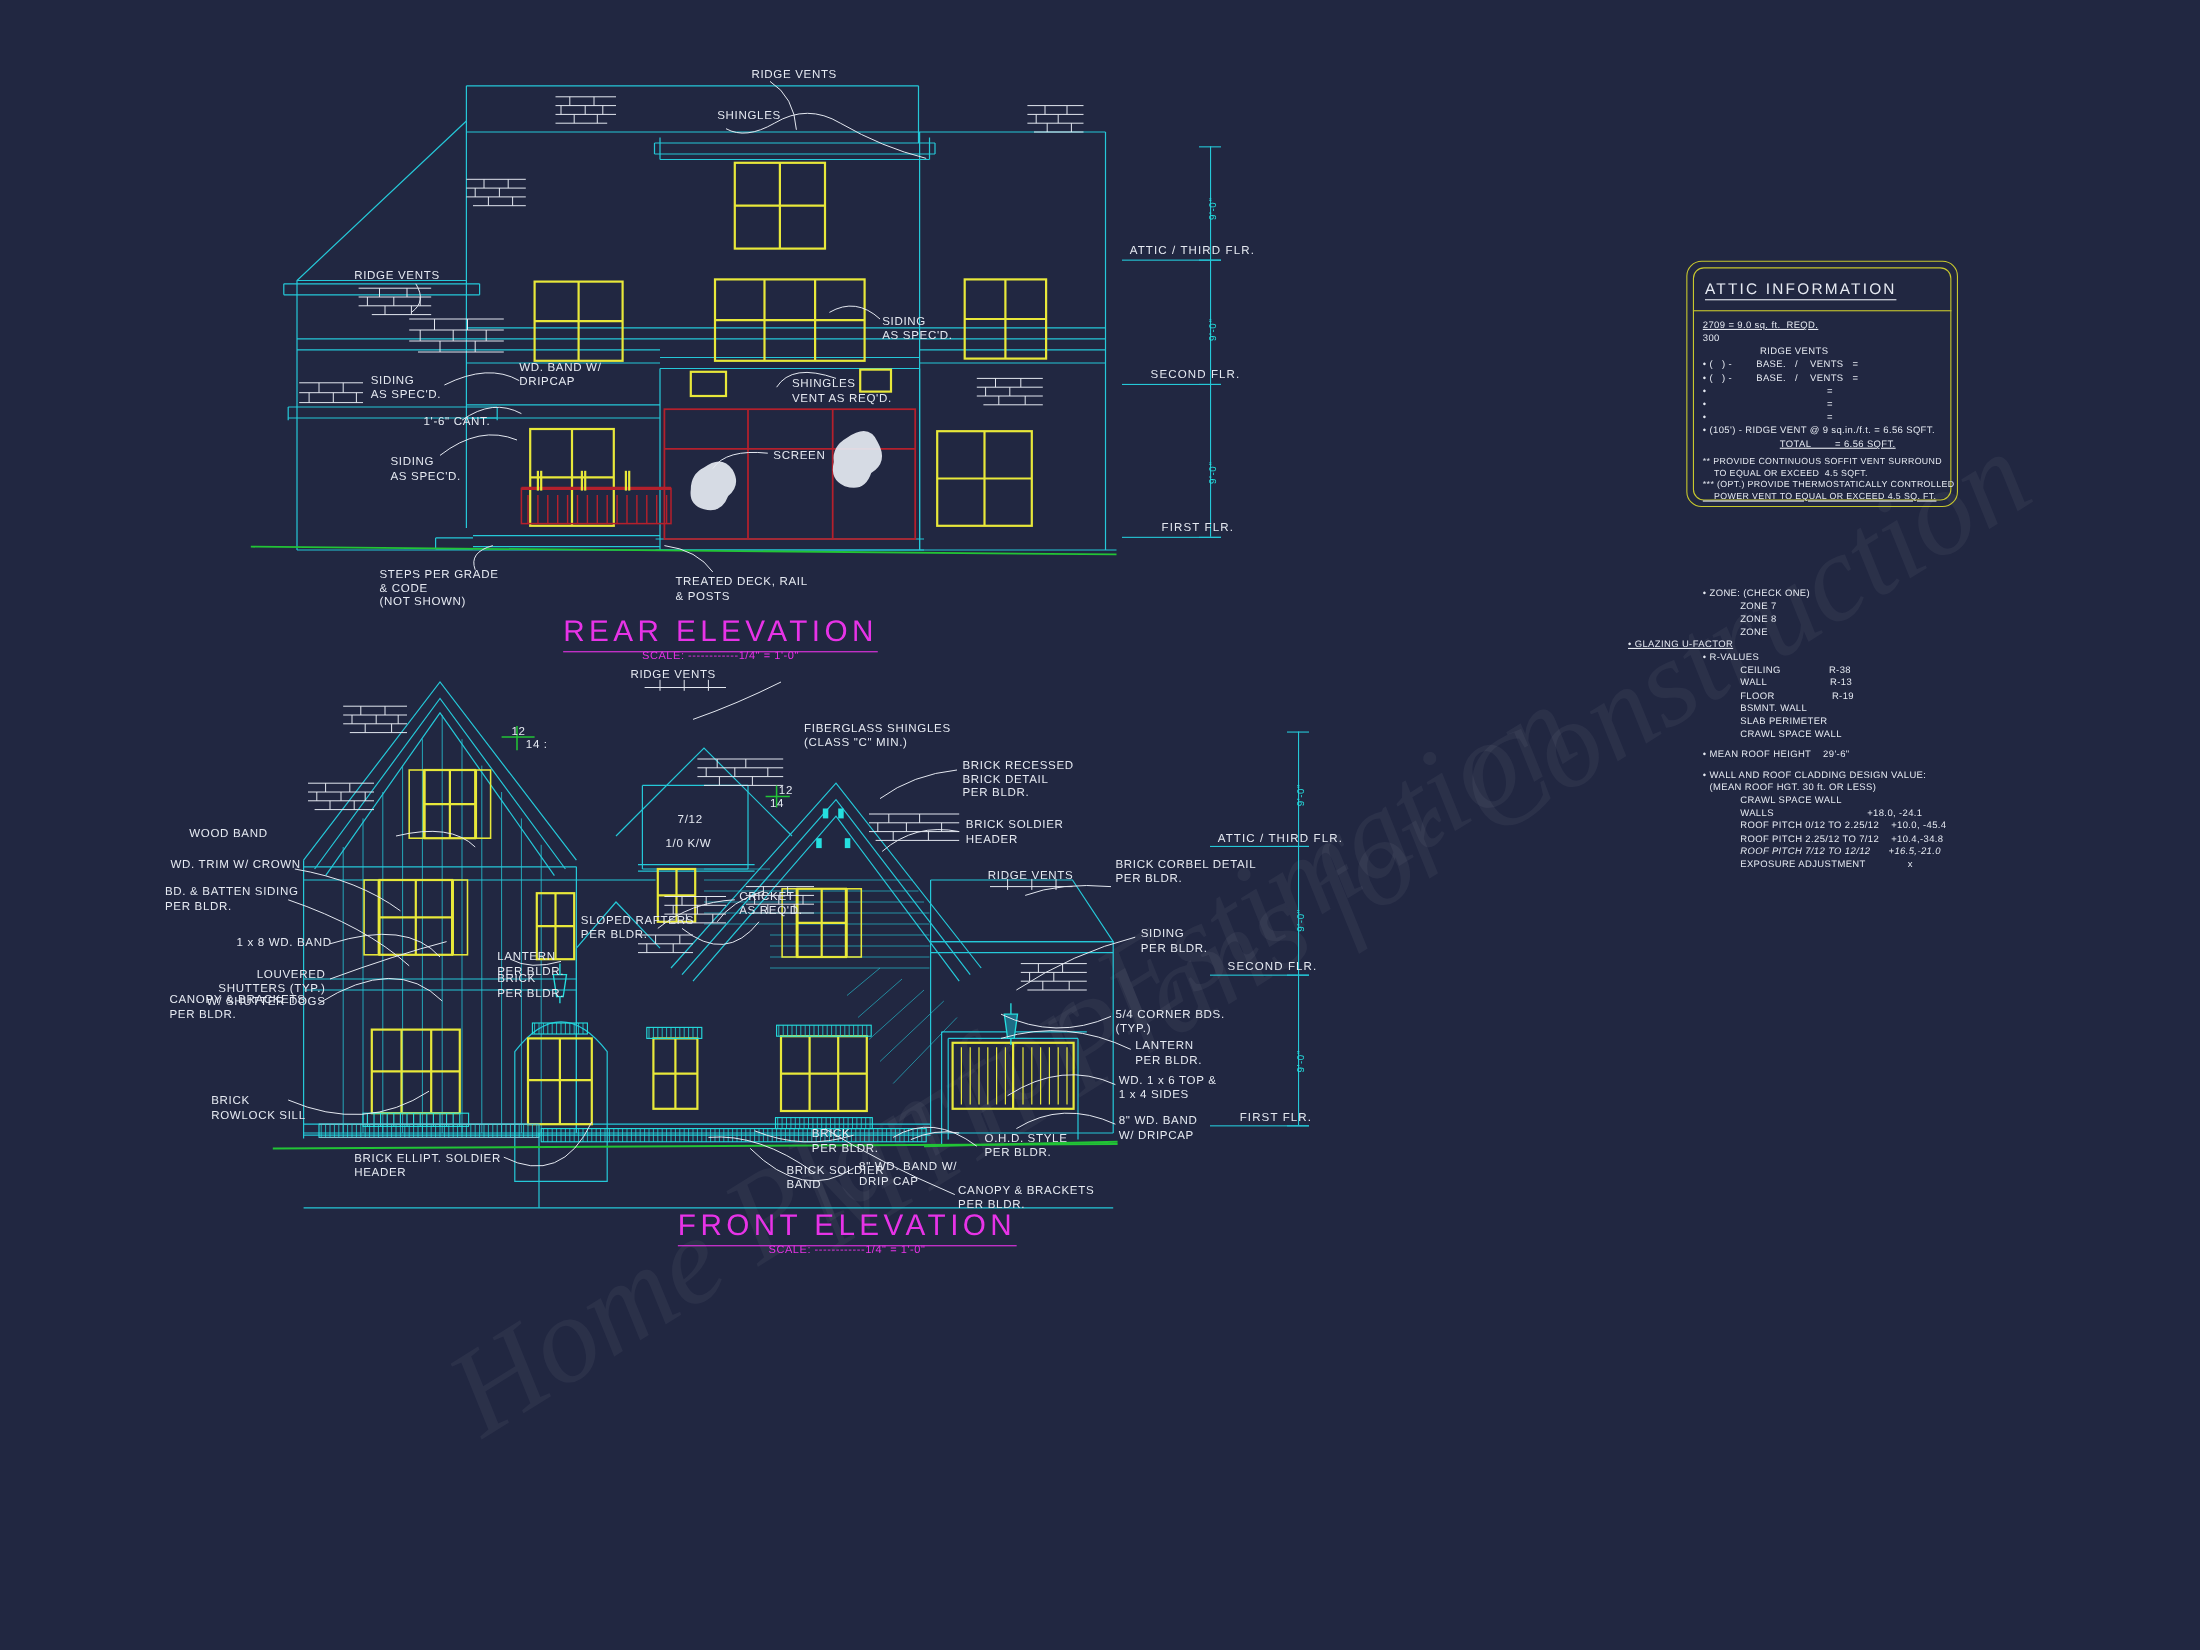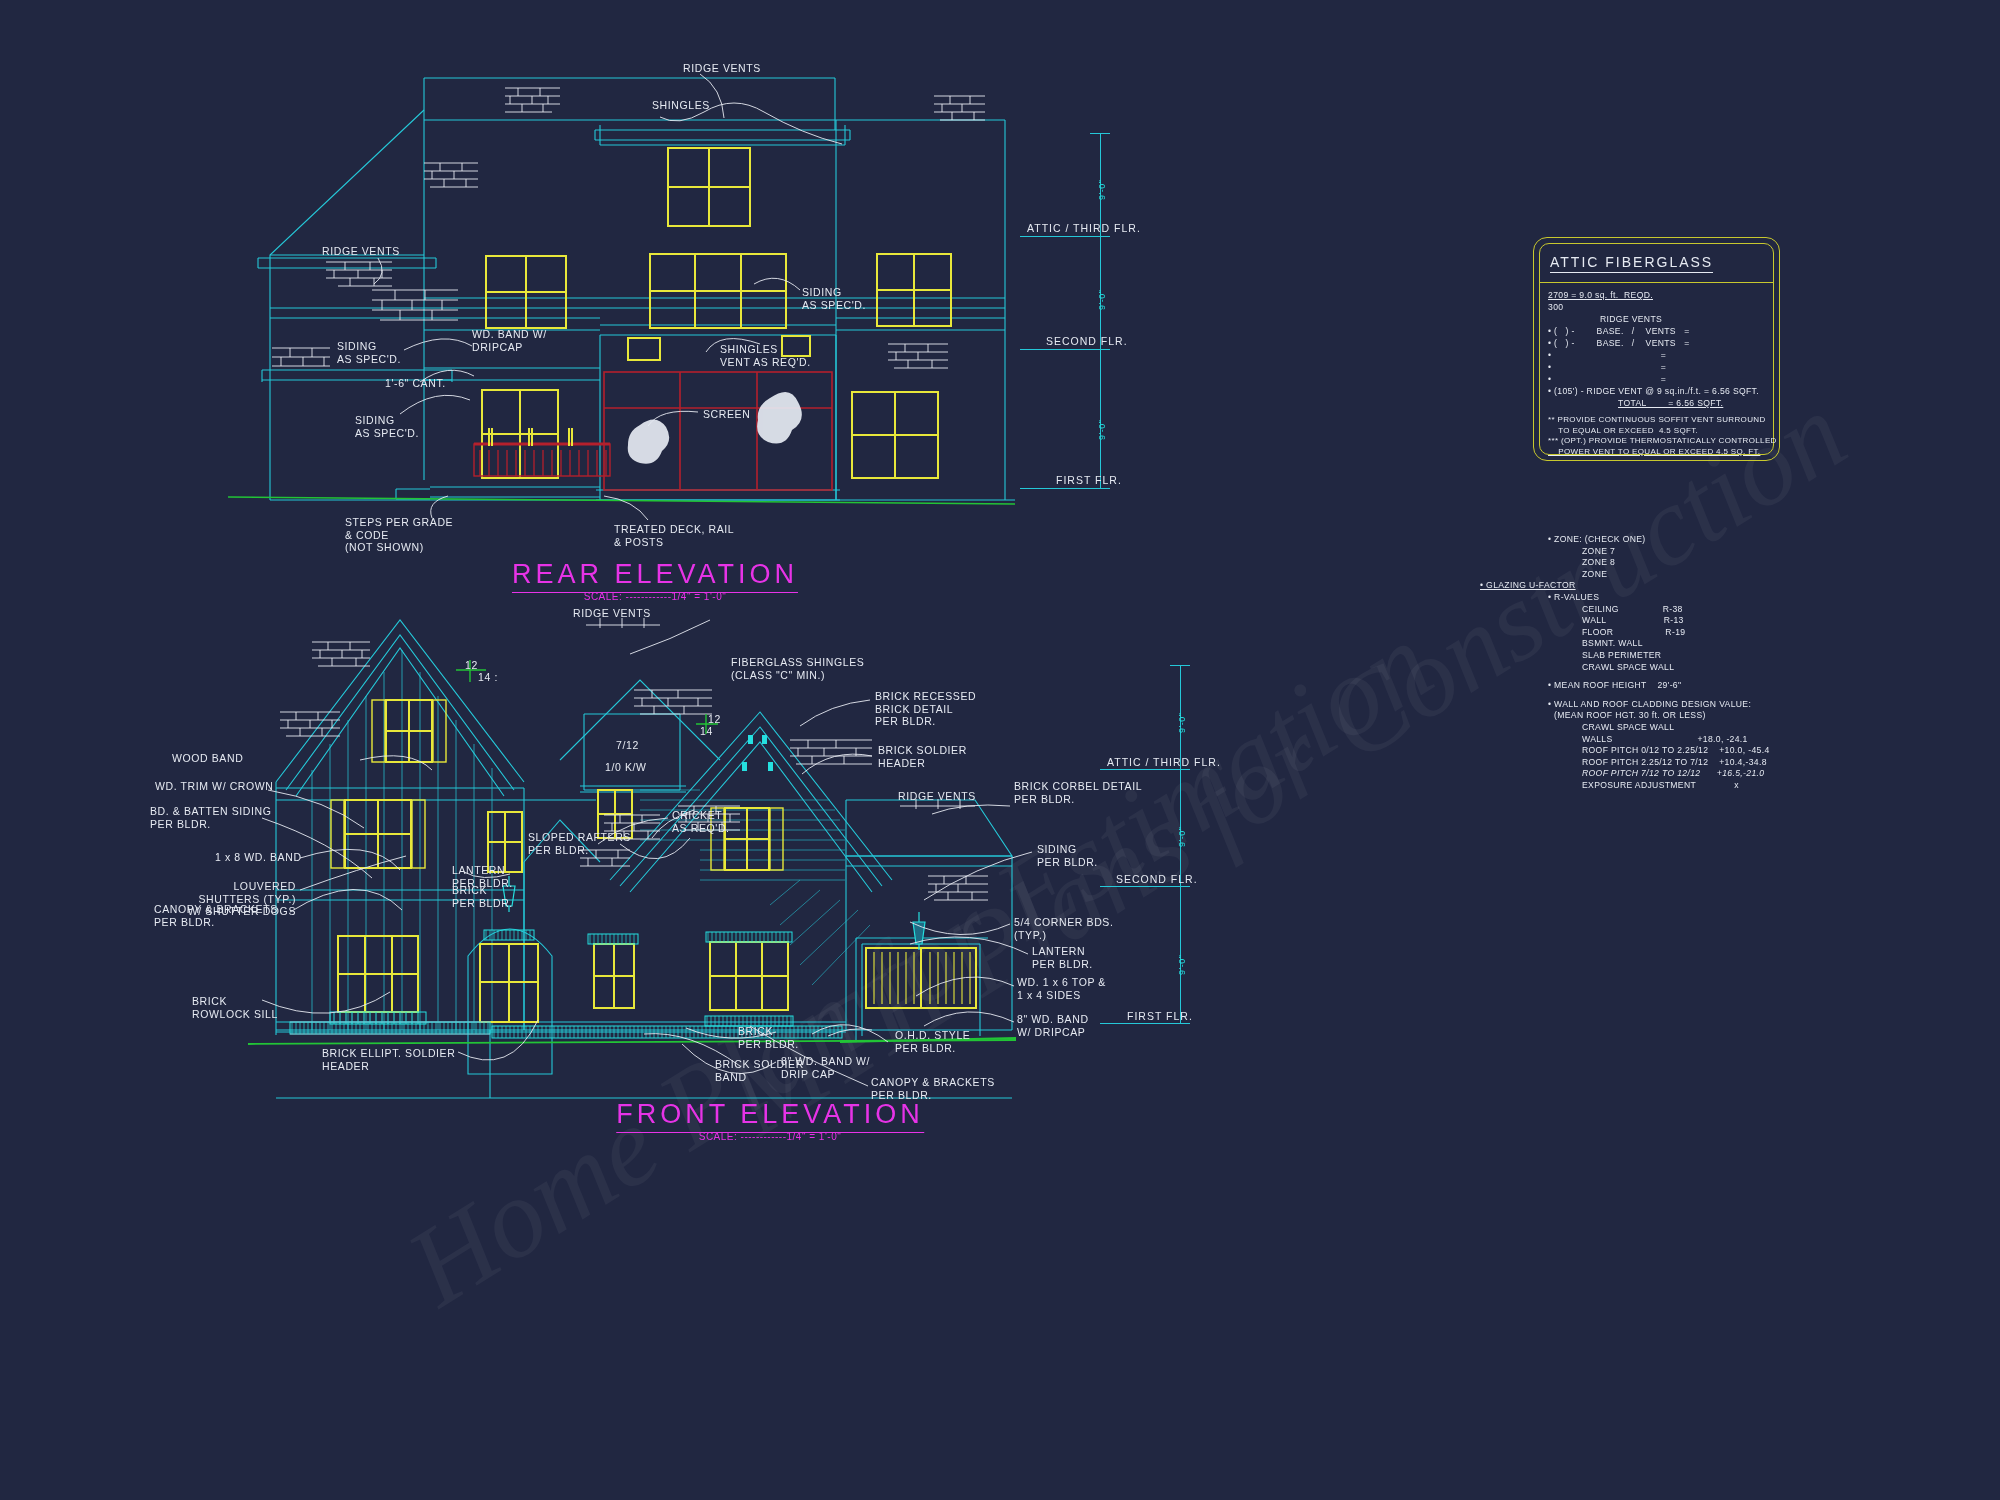--- a/index.html
+++ b/index.html
@@ -512,21 +512,21 @@
     <div class="flrlbl" style="left:1107px;top:756px">ATTIC / THIRD FLR.</div>
     <div class="flrlbl" style="left:1116px;top:873px">SECOND FLR.</div>
     <div class="flrlbl" style="left:1127px;top:1010px">FIRST FLR.</div>
   </div>
 
   <div class="title" style="left:770px;top:1099px"><u>FRONT ELEVATION</u></div>
   <div class="subtitle" style="left:770px;top:1131px">SCALE: ------------1/4" = 1'-0"</div>
 
   <div class="box" style="left:1533px;top:237px;width:245px;height:222px">
     <div class="inner"></div>
-    <h3 style="left:16px;top:16px">ATTIC FIBERGLASS</h3>
+    <h3 style="left:16px;top:16px">ATTIC INFORMATION</h3>
     <div class="hr" style="left:5px;top:44px;width:235px"></div>
     <div id="av-lines">
         <div class="bl u" style="left: 14px; top: 52px;">2709 = 9.0 sq. ft.  REQD.</div>
         <div class="bl" style="left: 14px; top: 64px;">300</div>
         <div class="bl" style="left: 66px; top: 76px;">RIDGE VENTS</div>
         <div class="bl" style="left: 14px; top: 88px;">• (   ) -        BASE.   /    VENTS   =</div>
         <div class="bl" style="left: 14px; top: 100px;">• (   ) -        BASE.   /    VENTS   =</div>
         <div class="bl" style="left: 14px; top: 112px;">•                                        =</div>
         <div class="bl" style="left: 14px; top: 124px;">•                                        =</div>
         <div class="bl" style="left: 14px; top: 136px;">•                                        =</div>

